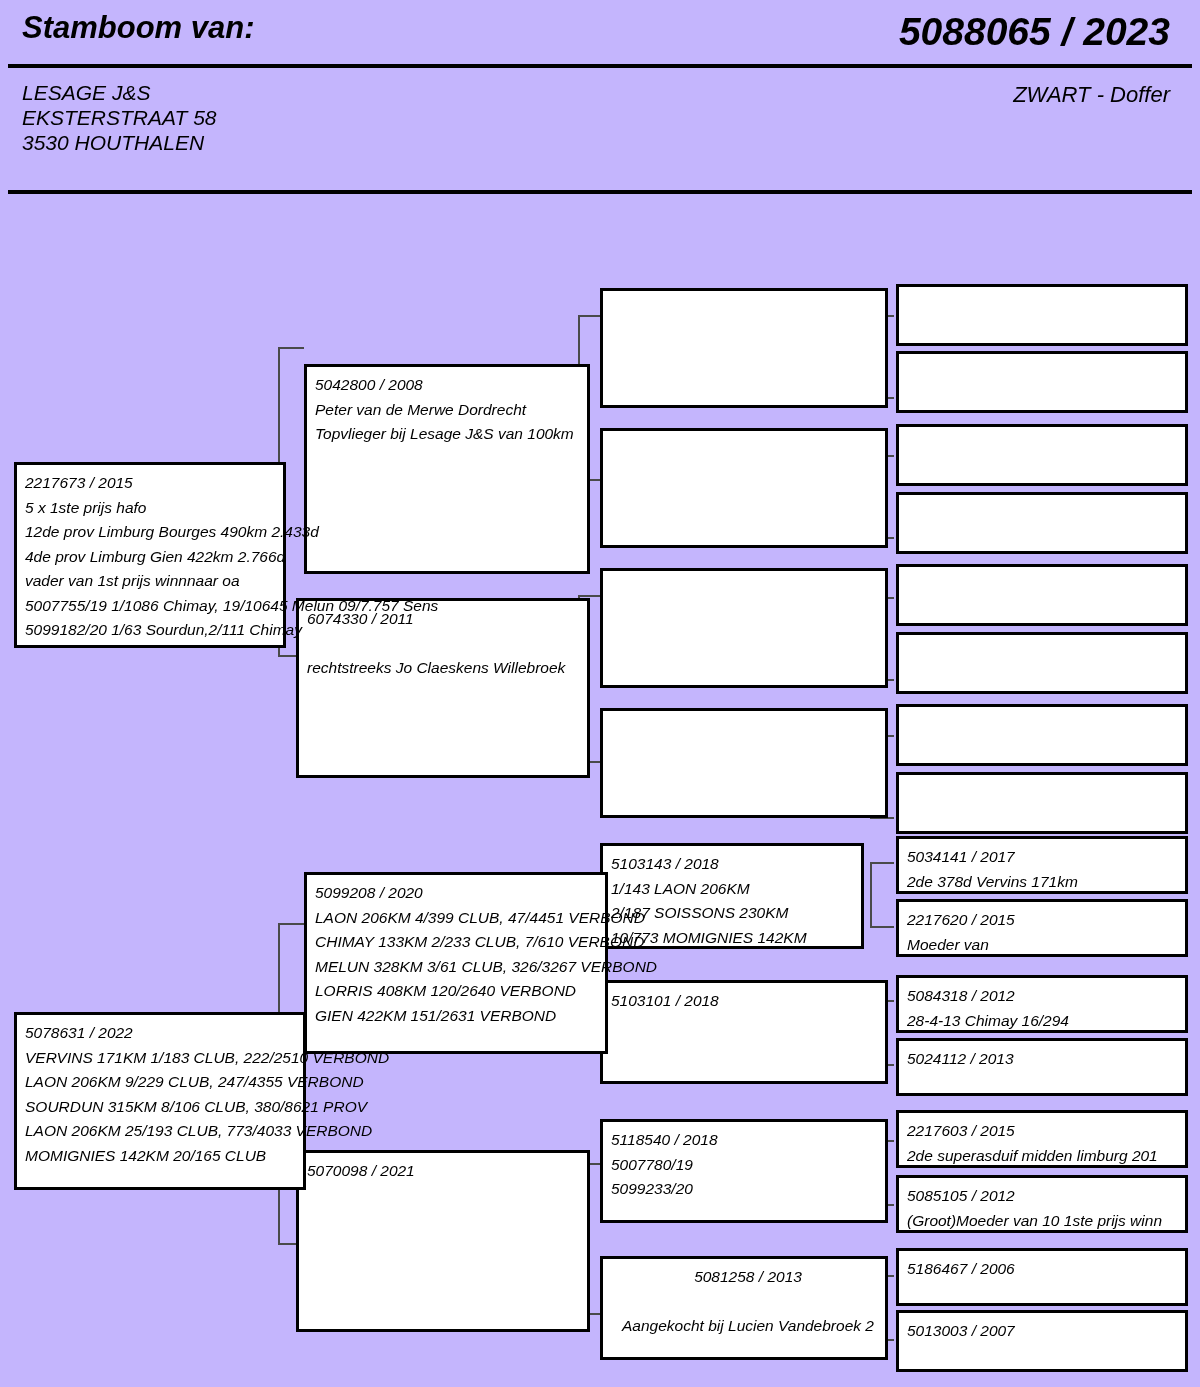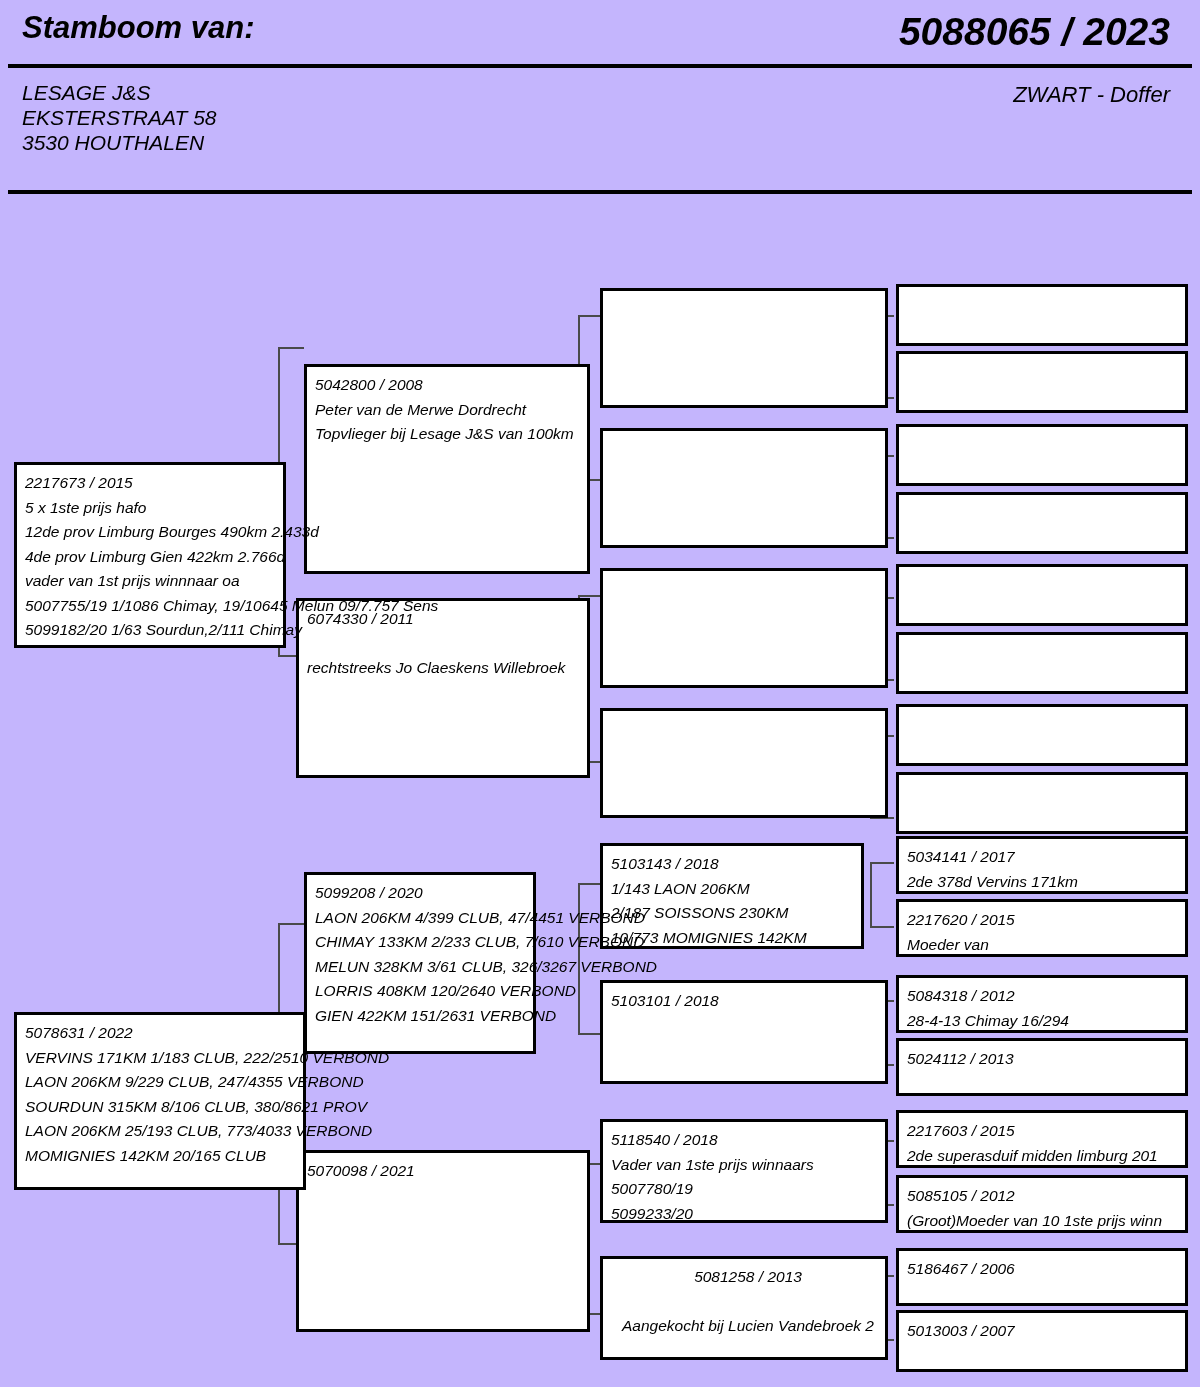--- a/index.html
+++ b/index.html
@@ -197,21 +197,20 @@
     <div class="ln">5103143 / 2018</div>
     <div class="ln">1/143 LAON 206KM</div>
     <div class="ln">2/187 SOISSONS 230KM</div>
     <div class="ln">10/773 MOMIGNIES 142KM</div>
   </div>
   <div class="box" style="left:600px; top:980px; width:288px; height:104px;">
     <div class="ln">5103101 / 2018</div>
   </div>
   <div class="box" style="left:600px; top:1119px; width:288px; height:104px;">
     <div class="ln">5118540 / 2018</div>
-    <div class="ln">Vader van 1ste prijs winnaars</div>
     <div class="ln">5007780/19</div>
     <div class="ln">5099233/20</div>
   </div>
   <div class="box" style="left:600px; top:1256px; width:288px; height:104px;text-align:center;">
     <div class="ln">5081258 / 2013</div>
     <div class="ln blank">&nbsp;</div>
     <div class="ln">Aangekocht bij Lucien Vandebroek 2</div>
   </div>
 
   <div class="box" style="left:304px; top:320px; width:286px; height:210px;margin-top:44px;">
@@ -219,21 +218,21 @@
     <div class="ln">Peter van de Merwe Dordrecht</div>
     <div class="ln">Topvlieger bij Lesage J&amp;S van 100km</div>
   </div>
 
   <div class="box" style="left:296px; top:598px; width:294px; height:180px;">
     <div class="ln">6074330 / 2011</div>
     <div class="ln blank">&nbsp;</div>
     <div class="ln">rechtstreeks Jo Claeskens Willebroek</div>
   </div>
 
-  <div class="box" style="left:304px; top:872px; width:232px; height:182px;">
+  <div class="box" style="left:304px; top:872px; width:304px; height:182px;">
     <div class="ln">5099208 / 2020</div>
     <div class="ln">LAON 206KM 4/399 CLUB, 47/4451 VERBOND</div>
     <div class="ln">CHIMAY 133KM 2/233 CLUB, 7/610 VERBOND</div>
     <div class="ln">MELUN 328KM 3/61 CLUB, 326/3267 VERBOND</div>
     <div class="ln">LORRIS 408KM 120/2640 VERBOND</div>
     <div class="ln">GIEN 422KM 151/2631 VERBOND</div>
   </div>
 
   <div class="box" style="left:296px; top:1150px; width:294px; height:182px;">
     <div class="ln">5070098 / 2021</div>

